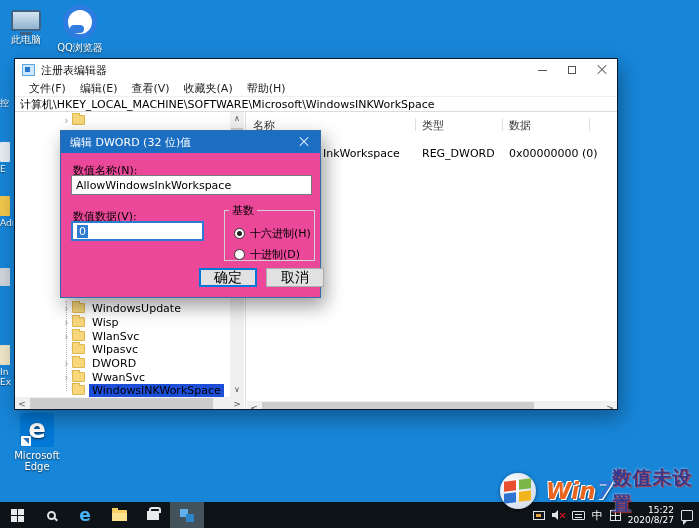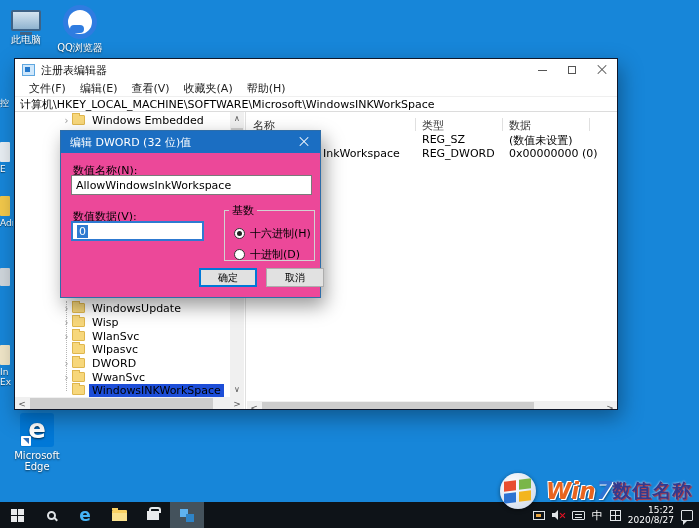--- a/index.html
+++ b/index.html
@@ -71,21 +71,21 @@
 .dlbl{position:absolute;left:12px;white-space:nowrap}
 .dfield{position:absolute;background:#fff;border:1px solid #7a7a7a;display:flex;align-items:center;padding-left:4px}
 .name-field{left:10px;top:22px;width:241px;height:20px}
 .data-field{left:10px;top:68px;width:133px;height:20px;border:2px solid #2e7ad1}
 .selhl{background:#2e7ad1;color:#fff;padding:0 2px}
 .grp{position:absolute;left:163px;top:50px;width:91px;height:58px;border:1px solid #d2d2d2}
 .grp legend{font-size:11px;padding:0 3px;margin-left:4px}
 .radio{position:absolute;left:9px;display:flex;align-items:center;gap:5px;white-space:nowrap}
 .rb{width:11px;height:11px;border:1px solid #333;border-radius:50%;background:#fff;position:relative;flex:none}
 .rb.checked::after{content:"";position:absolute;left:2px;top:2px;width:5px;height:5px;border-radius:50%;background:#222}
-.btn{position:absolute;top:115px;width:58px;height:19px;background:#e1e1e1;border:1px solid #adadad;font-size:10px;font-family:inherit;color:#000;padding:0}
+.btn{position:absolute;top:115px;width:58px;height:19px;background:#e1e1e1;border:1px solid #adadad;font-size:14px;font-family:inherit;color:#000;padding:0}
 .btn.ok{left:138px;border:1px solid #0078d7;box-shadow:0 0 0 1px #0078d7 inset}
 .btn.cancel{left:205px}
 
 
 .taskbar{position:absolute;left:0;bottom:0;width:699px;height:26px;background:#0e1318;z-index:40;display:flex;align-items:center}
 .tb-btn{width:34px;height:26px;display:flex;align-items:center;justify-content:center;flex:none}
 .tb-btn.active{background:#44525c}
 .winlogo{display:grid;grid-template-columns:6px 6px;grid-template-rows:6px 6px;gap:1px}
 .winlogo i{background:#e8eaec}
 .sch{width:9px;height:9px;border:2px solid #dfe3e6;border-radius:50%;position:relative}
@@ -192,21 +192,20 @@
     </div>
     <div class="addressbar">
       <span>计算机\HKEY_LOCAL_MACHINE\SOFTWARE\Microsoft\WindowsINKWorkSpace</span>
     </div>
     <div class="wbody">
 
       <div class="tree">
         <div class="titem" style="top:1px">
           <span class="texp">›</span>
           <span class="tfold"></span>
-          <span class="tlabel">Windows Embedded</span>
         </div>
         <div class="guide"></div>
         <div class="titem" style="top:189px">
           <span class="texp">›</span>
           <span class="tfold"></span>
           <span class="tlabel">WindowsUpdate</span>
         </div>
         <div class="titem" style="top:203px">
           <span class="texp">›</span>
           <span class="tfold"></span>
@@ -253,25 +252,20 @@
       <div class="divider"></div>
 
       <div class="list">
         <div class="lhead">
           <span class="hc" style="left:6px">名称</span>
           <span class="hc" style="left:175px">类型</span>
           <span class="hc" style="left:262px">数据</span>
           <span class="hsep" style="left:168px"></span>
           <span class="hsep" style="left:255px"></span>
           <span class="hsep" style="left:342px"></span>
-        </div>
-        <div class="lrow" style="top:17px">
-          <span style="left:6px"></span>
-          <span style="left:175px">REG_SZ</span>
-          <span style="left:262px">(数值未设置)</span>
         </div>
         <div class="lrow" style="top:31px">
           <span style="left:76px">InkWorkspace</span>
           <span style="left:175px">REG_DWORD</span>
           <span style="left:262px">0x00000000 (0)</span>
         </div>
 
         <div class="hsb" style="left:0;right:0">
           <span class="arr" style="left:0">&lt;</span>
           <div class="thumb" style="left:15px;width:272px"></div>
@@ -356,16 +350,16 @@
 
   <div class="watermark">
     <span class="wm-orb">
         <i class="wm-f1"></i>
         <i class="wm-f2"></i>
         <i class="wm-f3"></i>
         <i class="wm-f4"></i>
       </span>
     <span class="wm-win">Win</span>
     <span class="wm-7">7</span>
-    <span class="wm-cn">数值名称</span>
+    <span class="wm-cn">数值未设置</span>
   </div>
 
 </div>
 
 </body></html>

